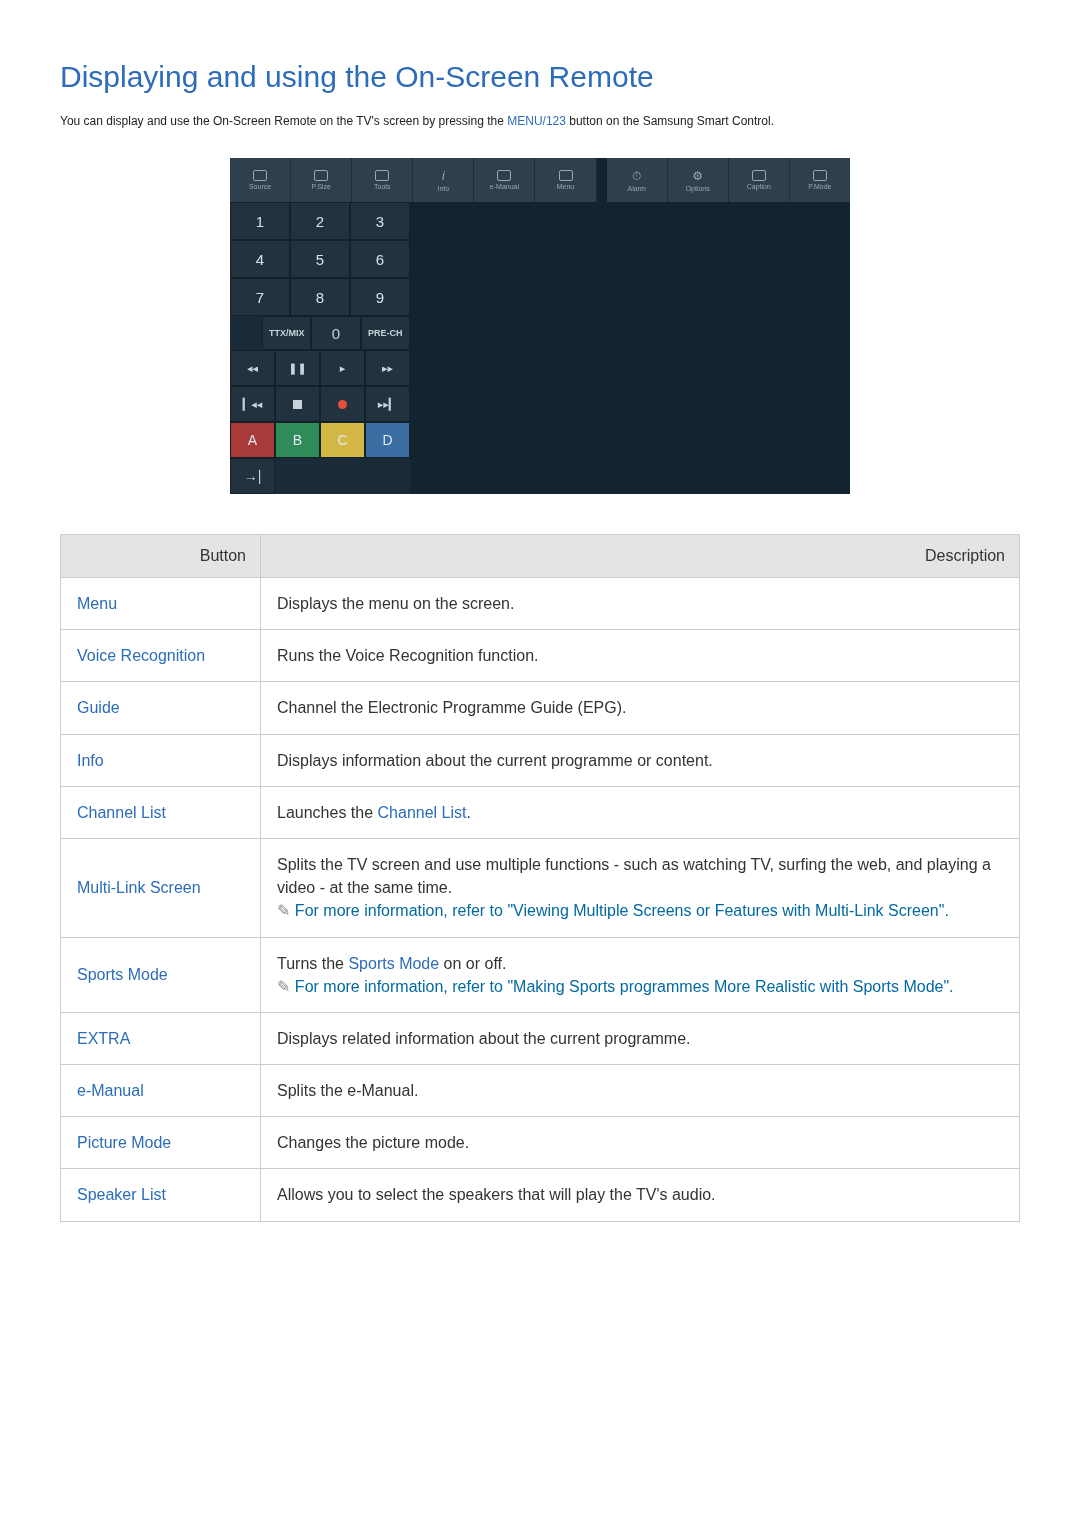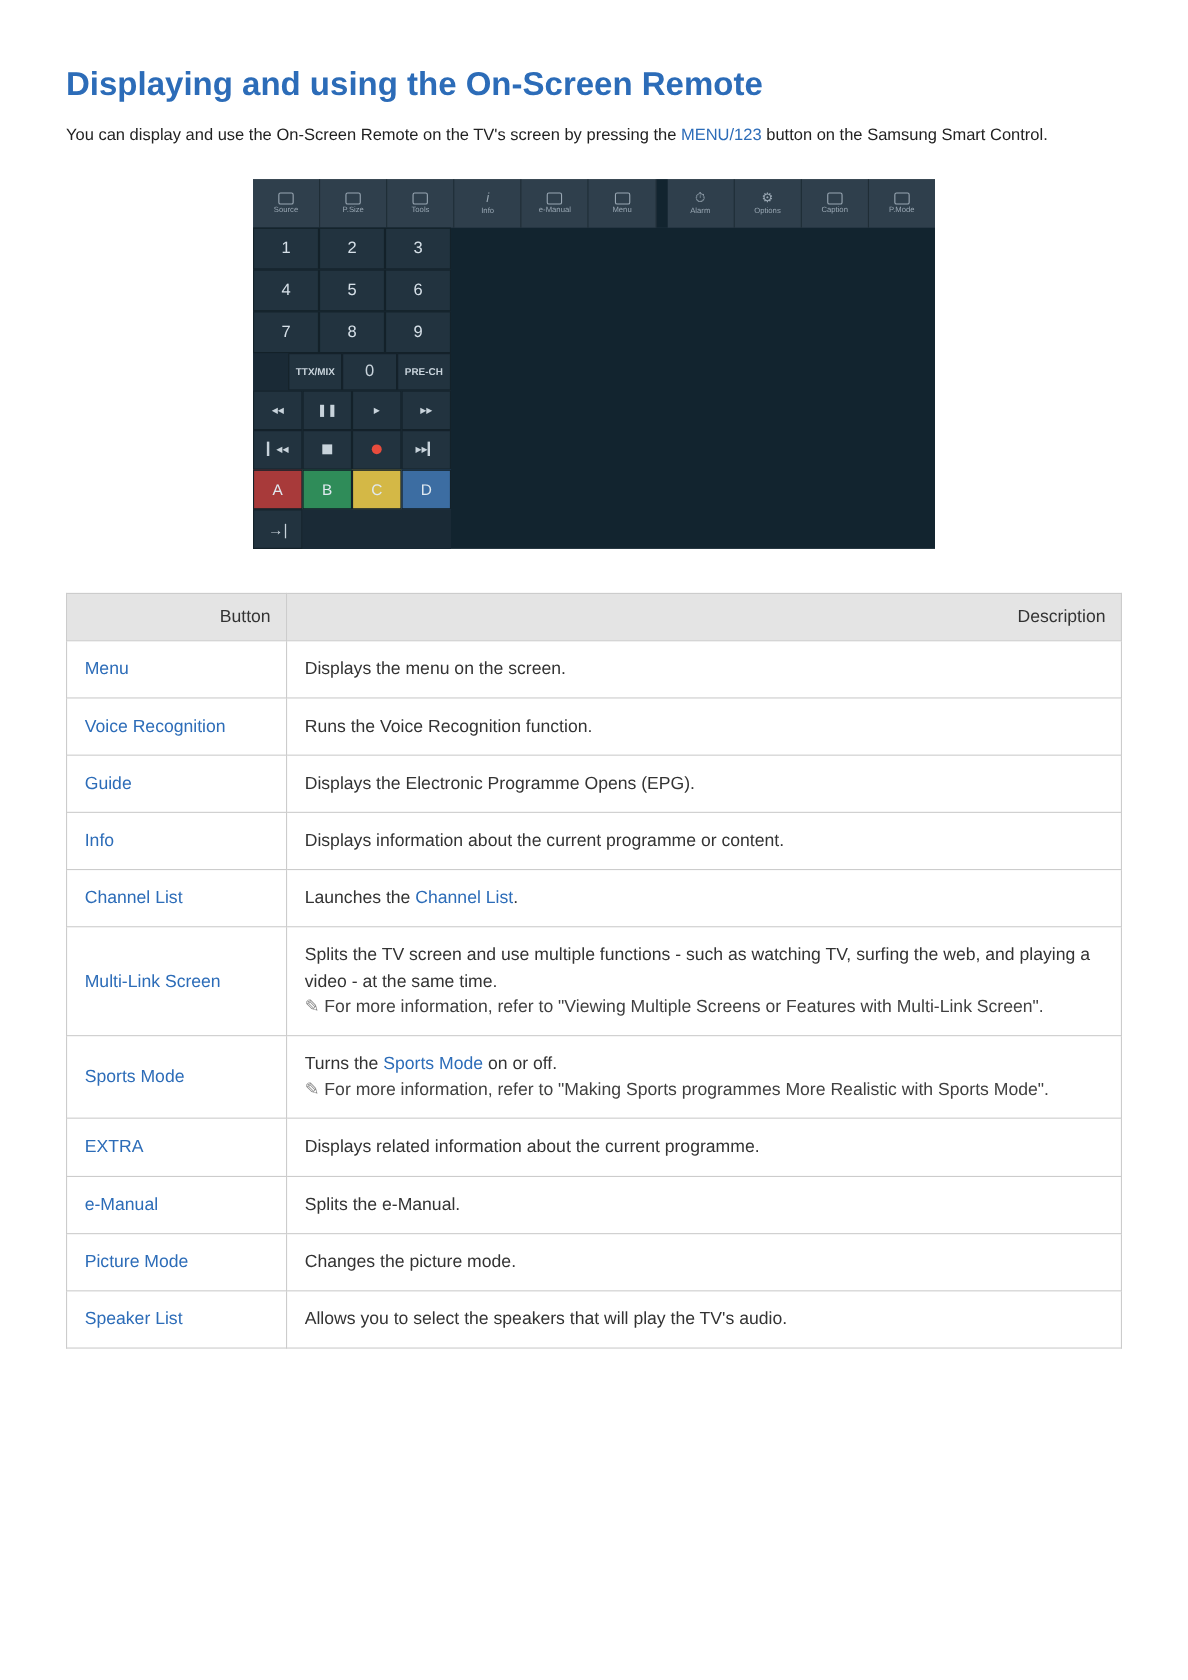--- a/index.html
+++ b/index.html
@@ -6,25 +6,25 @@
 body {
   font-family: Arial, Helvetica, sans-serif;
   background: #fff;
   color: #333;
   width: 1080px;
   padding: 60px 60px 40px 60px;
 }
 h1 {
   color: #2c6cb8;
   font-size: 30px;
-  font-weight: 700;
+  font-weight: 400;
   margin-bottom: 18px;
 }
 .intro {
-  font-size: 15px;
+  font-size: 12px;
   line-height: 1.5;
   color: #222;
   margin-bottom: 28px;
 }
 .kw { color: #2c6cb8; font-weight: 400; }
 .remote-wrap {
   width: 620px;
   margin: 0 auto 40px auto;
   background: #12242f;
   padding: 0;
@@ -142,21 +142,21 @@
   padding: 14px 16px;
   border: 1px solid #ccc;
   vertical-align: middle;
   line-height: 1.45;
 }
 table.desc td.bcol {
   color: #2c6cb8;
   width: 200px;
   text-align: left;
 }
-.note { color: #404040; }
+.note { color: #0369a1; }
 .note::before {
   content: "✎ ";
   color: #888;
 }
 .inlink { color: #2c6cb8; }
 </style>
 </head>
 <body>
 
 <h1>Displaying and using the On-Screen Remote</h1>
@@ -267,21 +267,21 @@
     <tr>
       <td class="bcol">Menu</td>
       <td>Displays the menu on the screen.</td>
     </tr>
     <tr>
       <td class="bcol">Voice Recognition</td>
       <td>Runs the Voice Recognition function.</td>
     </tr>
     <tr>
       <td class="bcol">Guide</td>
-      <td>Displays the Electronic Programme Opens (EPG).</td>
+      <td>Channel the Electronic Programme Guide (EPG).</td>
     </tr>
     <tr>
       <td class="bcol">Info</td>
       <td>Displays information about the current programme or content.</td>
     </tr>
     <tr>
       <td class="bcol">Channel List</td>
       <td><span>Launches the </span><span class="inlink">Channel List</span><span>.</span></td>
     </tr>
     <tr>

